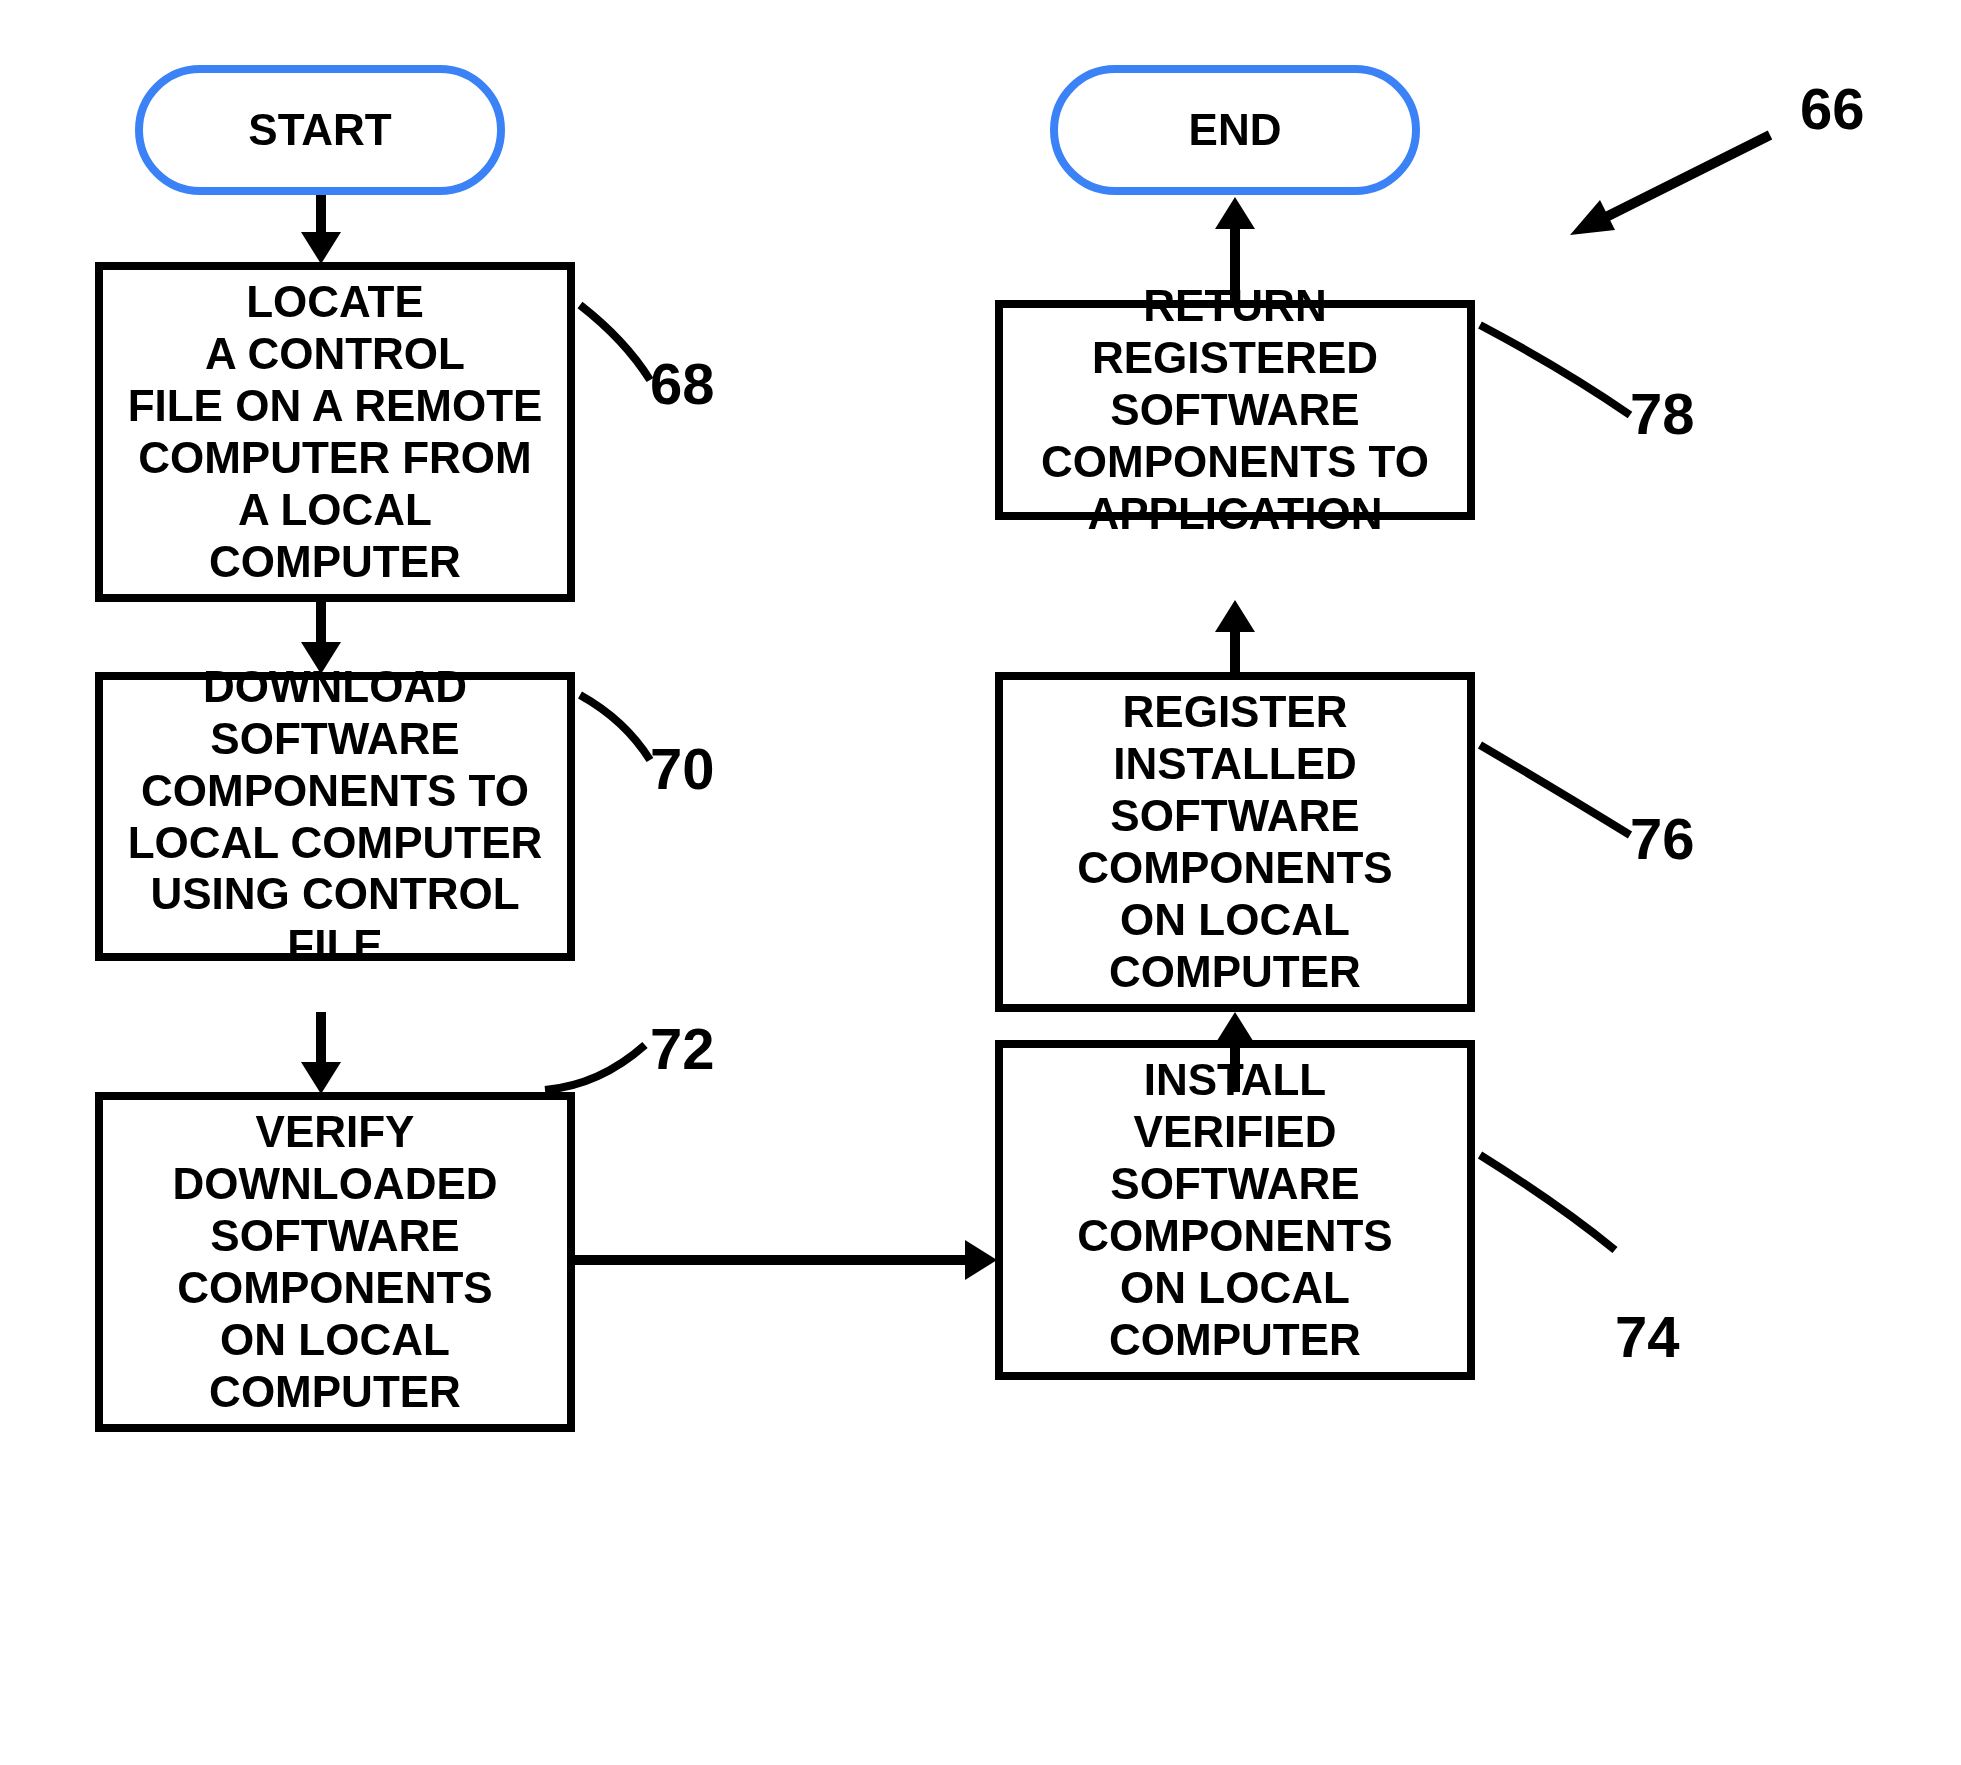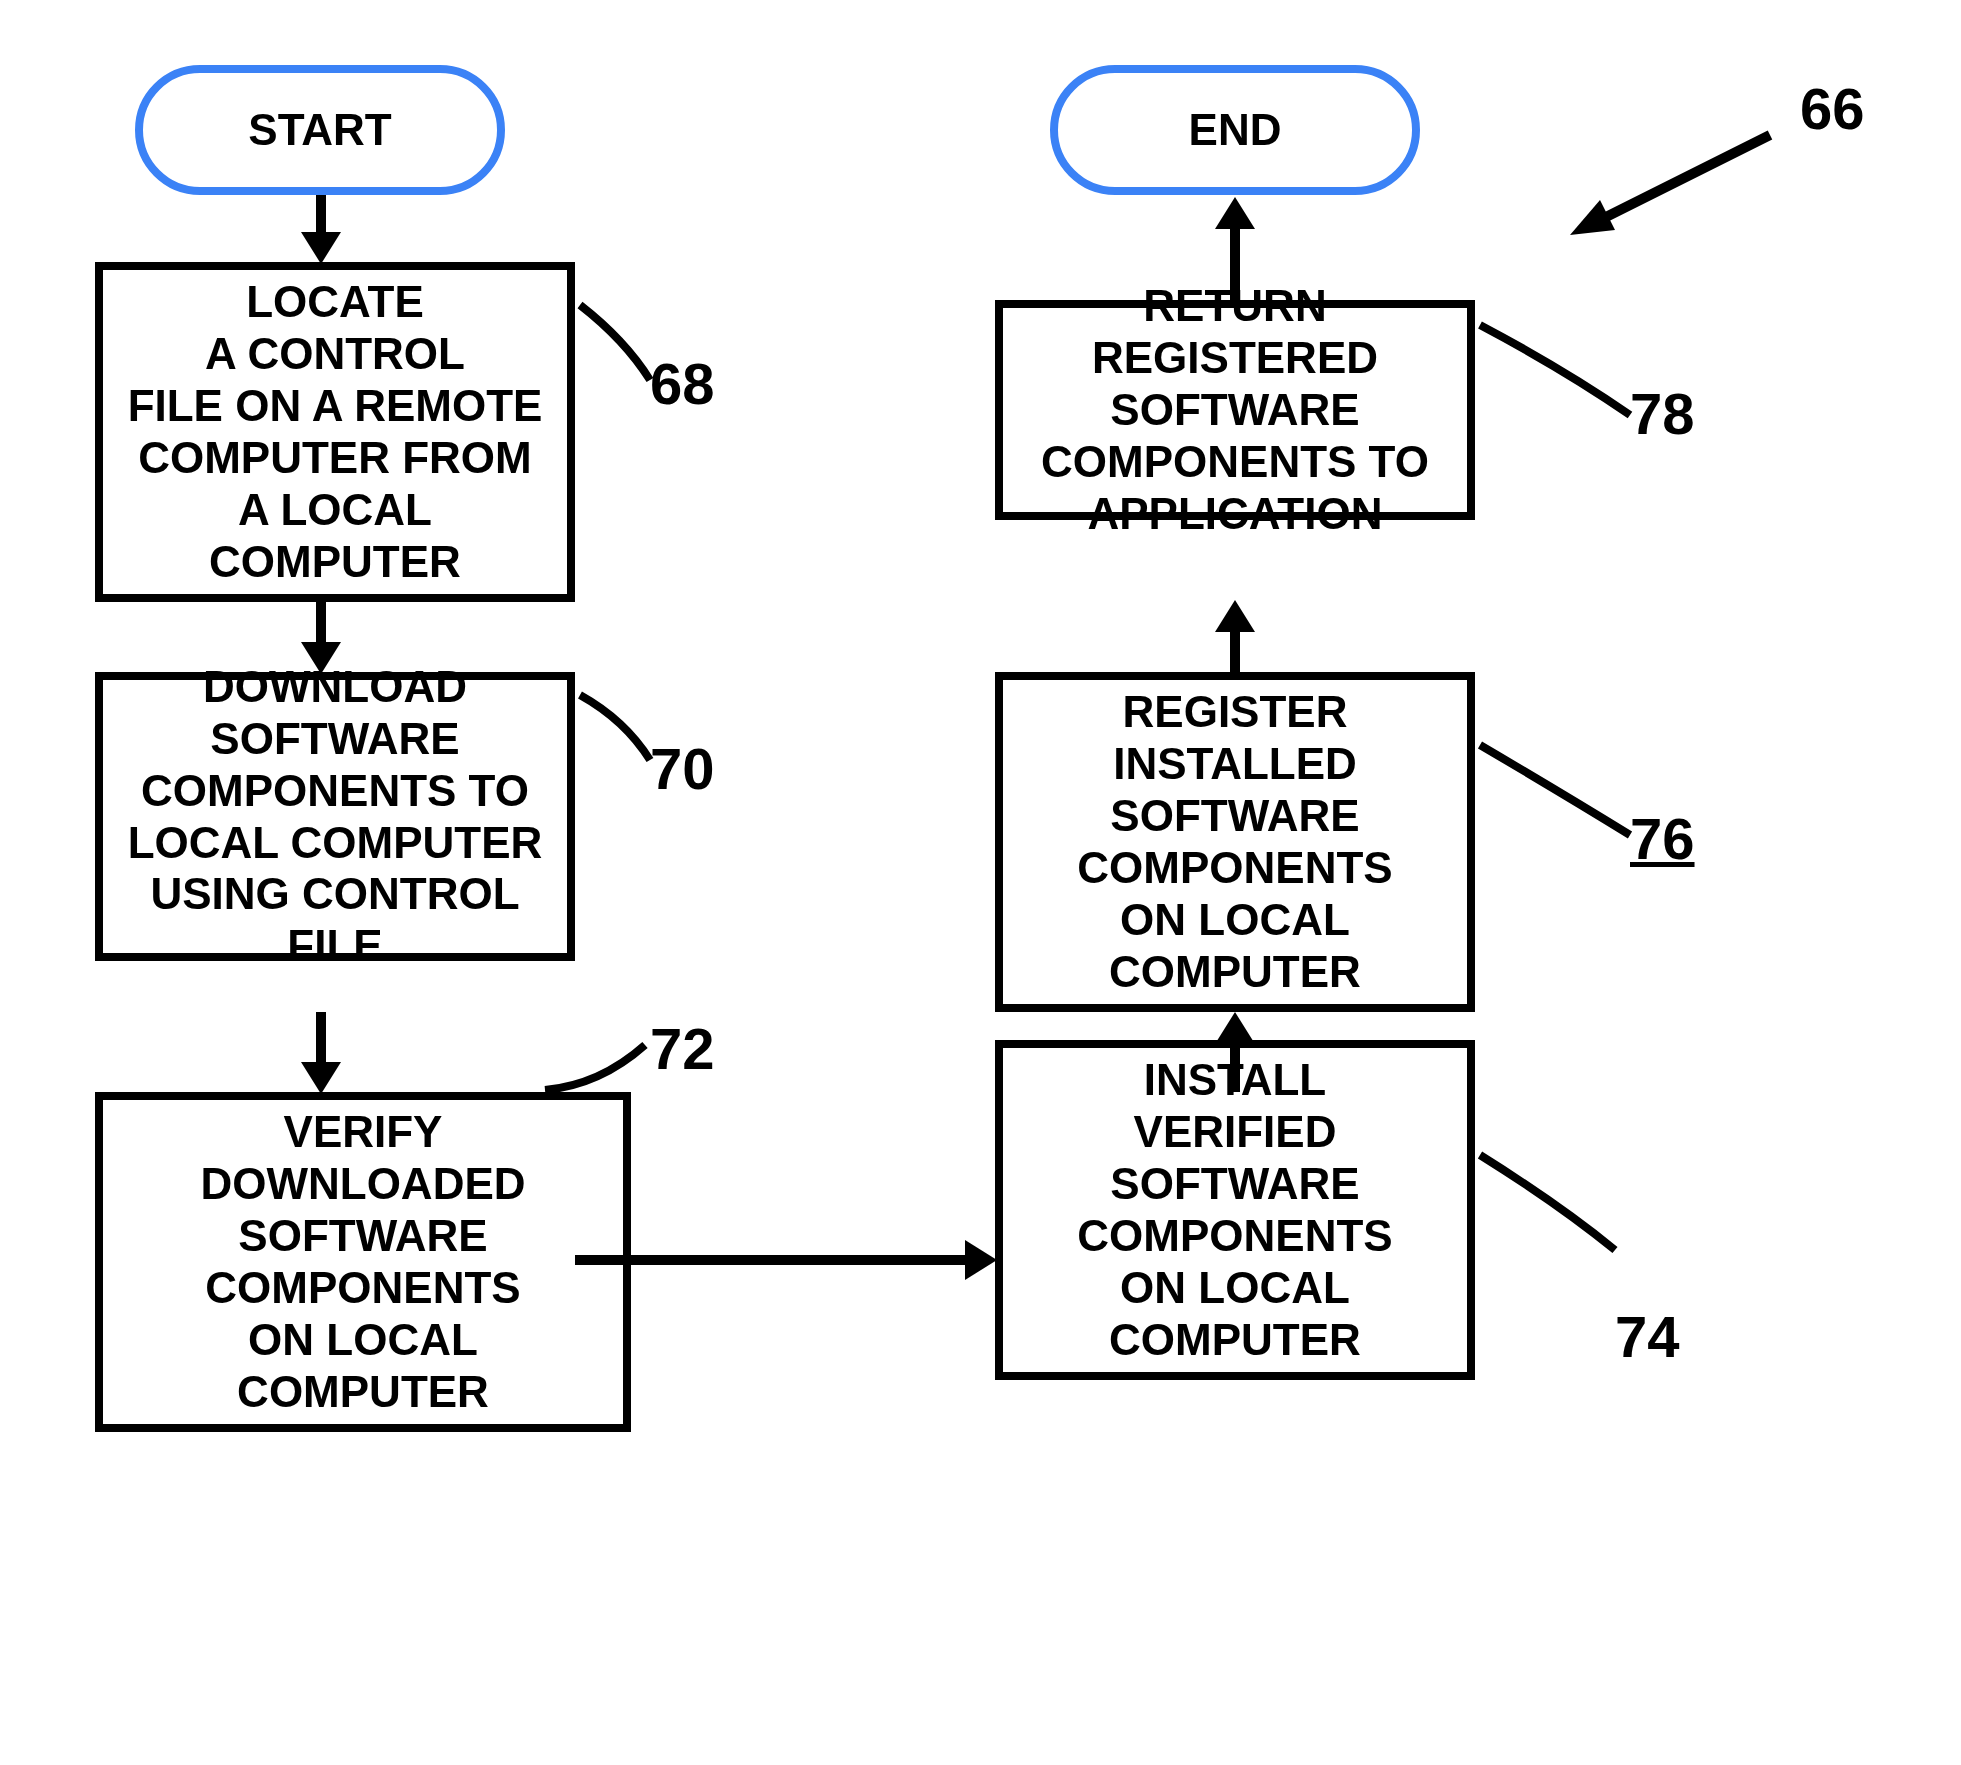--- a/index.html
+++ b/index.html
@@ -108,21 +108,21 @@
   </svg>
 
 <div class="label" style="left:650px; top:1015px;">72</div>
 <svg class="callout" style="left:540px; top:1040px; width:110px; height:60px;">
     <path d="M5 50 Q 60 45 105 5" stroke="#000" stroke-width="8" fill="none"></path>
   </svg>
 
 <div class="arrow-line" style="left:316px; top:1012px; width:10px; height:55px;"></div>
 <div class="arrow-head down" style="left:301px; top:1062px;"></div>
 
-<div class="process" style="left:95px; top:1092px; width:536px; height:340px;">
+<div class="process" style="left:95px; top:1092px; width:480px; height:340px;">
   <span style="white-space:pre-line;">VERIFY
 DOWNLOADED
 SOFTWARE
 COMPONENTS
 ON LOCAL
 COMPUTER</span>
 </div>
 
 <div class="arrow-line" style="left:575px; top:1255px; width:395px; height:10px;"></div>
 <div class="arrow-head right" style="left:965px; top:1240px;"></div>
@@ -144,21 +144,21 @@
 <div class="arrow-head up" style="left:1215px; top:1012px;"></div>
 
 <div class="process" style="left:995px; top:672px; width:480px; height:340px;">
   <span style="white-space:pre-line;">REGISTER
 INSTALLED
 SOFTWARE
 COMPONENTS
 ON LOCAL
 COMPUTER</span>
 </div>
-<div class="label" style="left:1630px; top:805px;text-decoration:underline;">76</div>
+<div class="label" style="left:1630px; top:805px;">76</div>
 <svg class="callout" style="left:1475px; top:740px; width:160px; height:110px;">
     <path d="M5 5 Q 90 55 155 95" stroke="#000" stroke-width="8" fill="none"></path>
   </svg>
 
 <div class="arrow-line" style="left:1230px; top:627px; width:10px; height:45px;"></div>
 <div class="arrow-head up" style="left:1215px; top:600px;"></div>
 
 <div class="process" style="left:995px; top:300px; width:480px; height:220px;">
   <span style="white-space:pre-line;">RETURN
 REGISTERED

